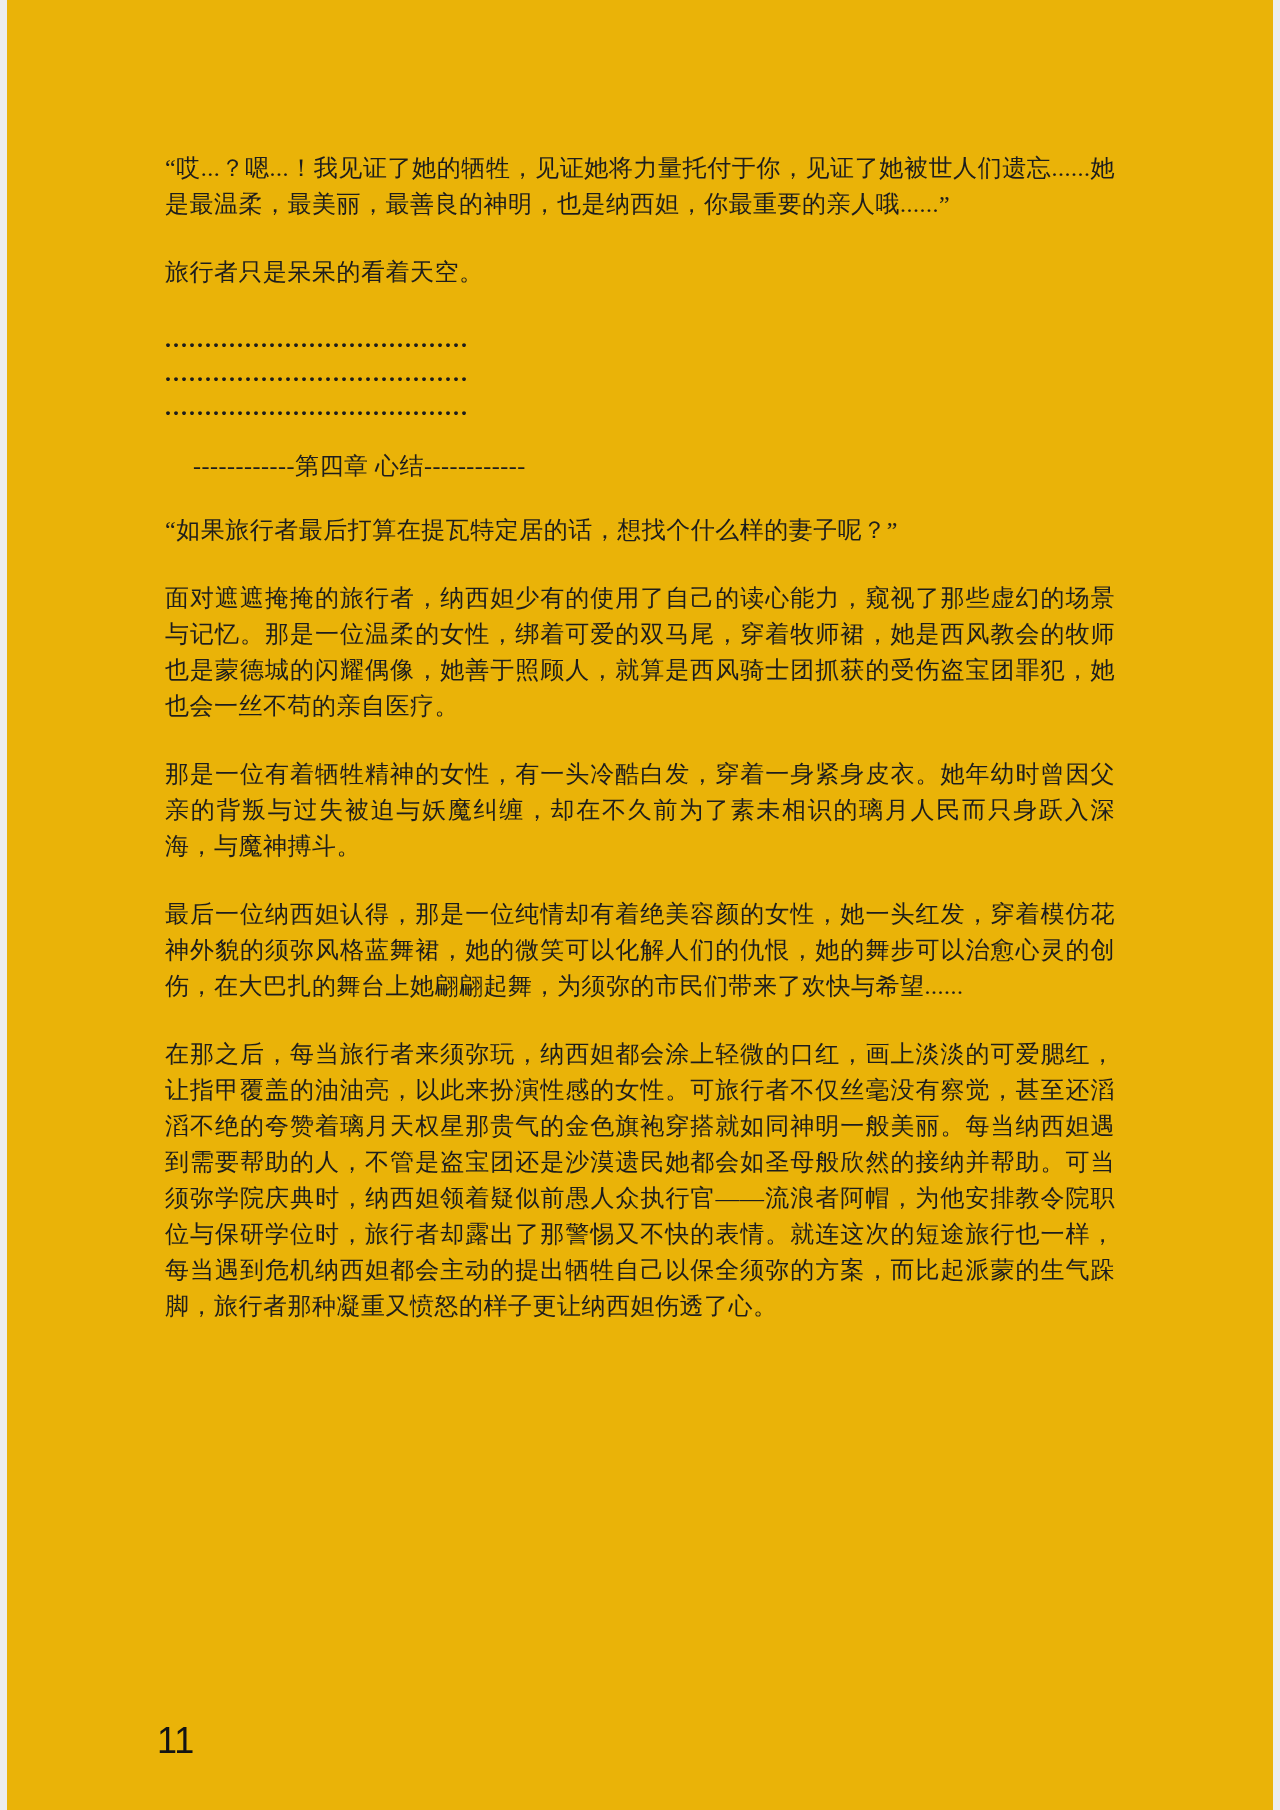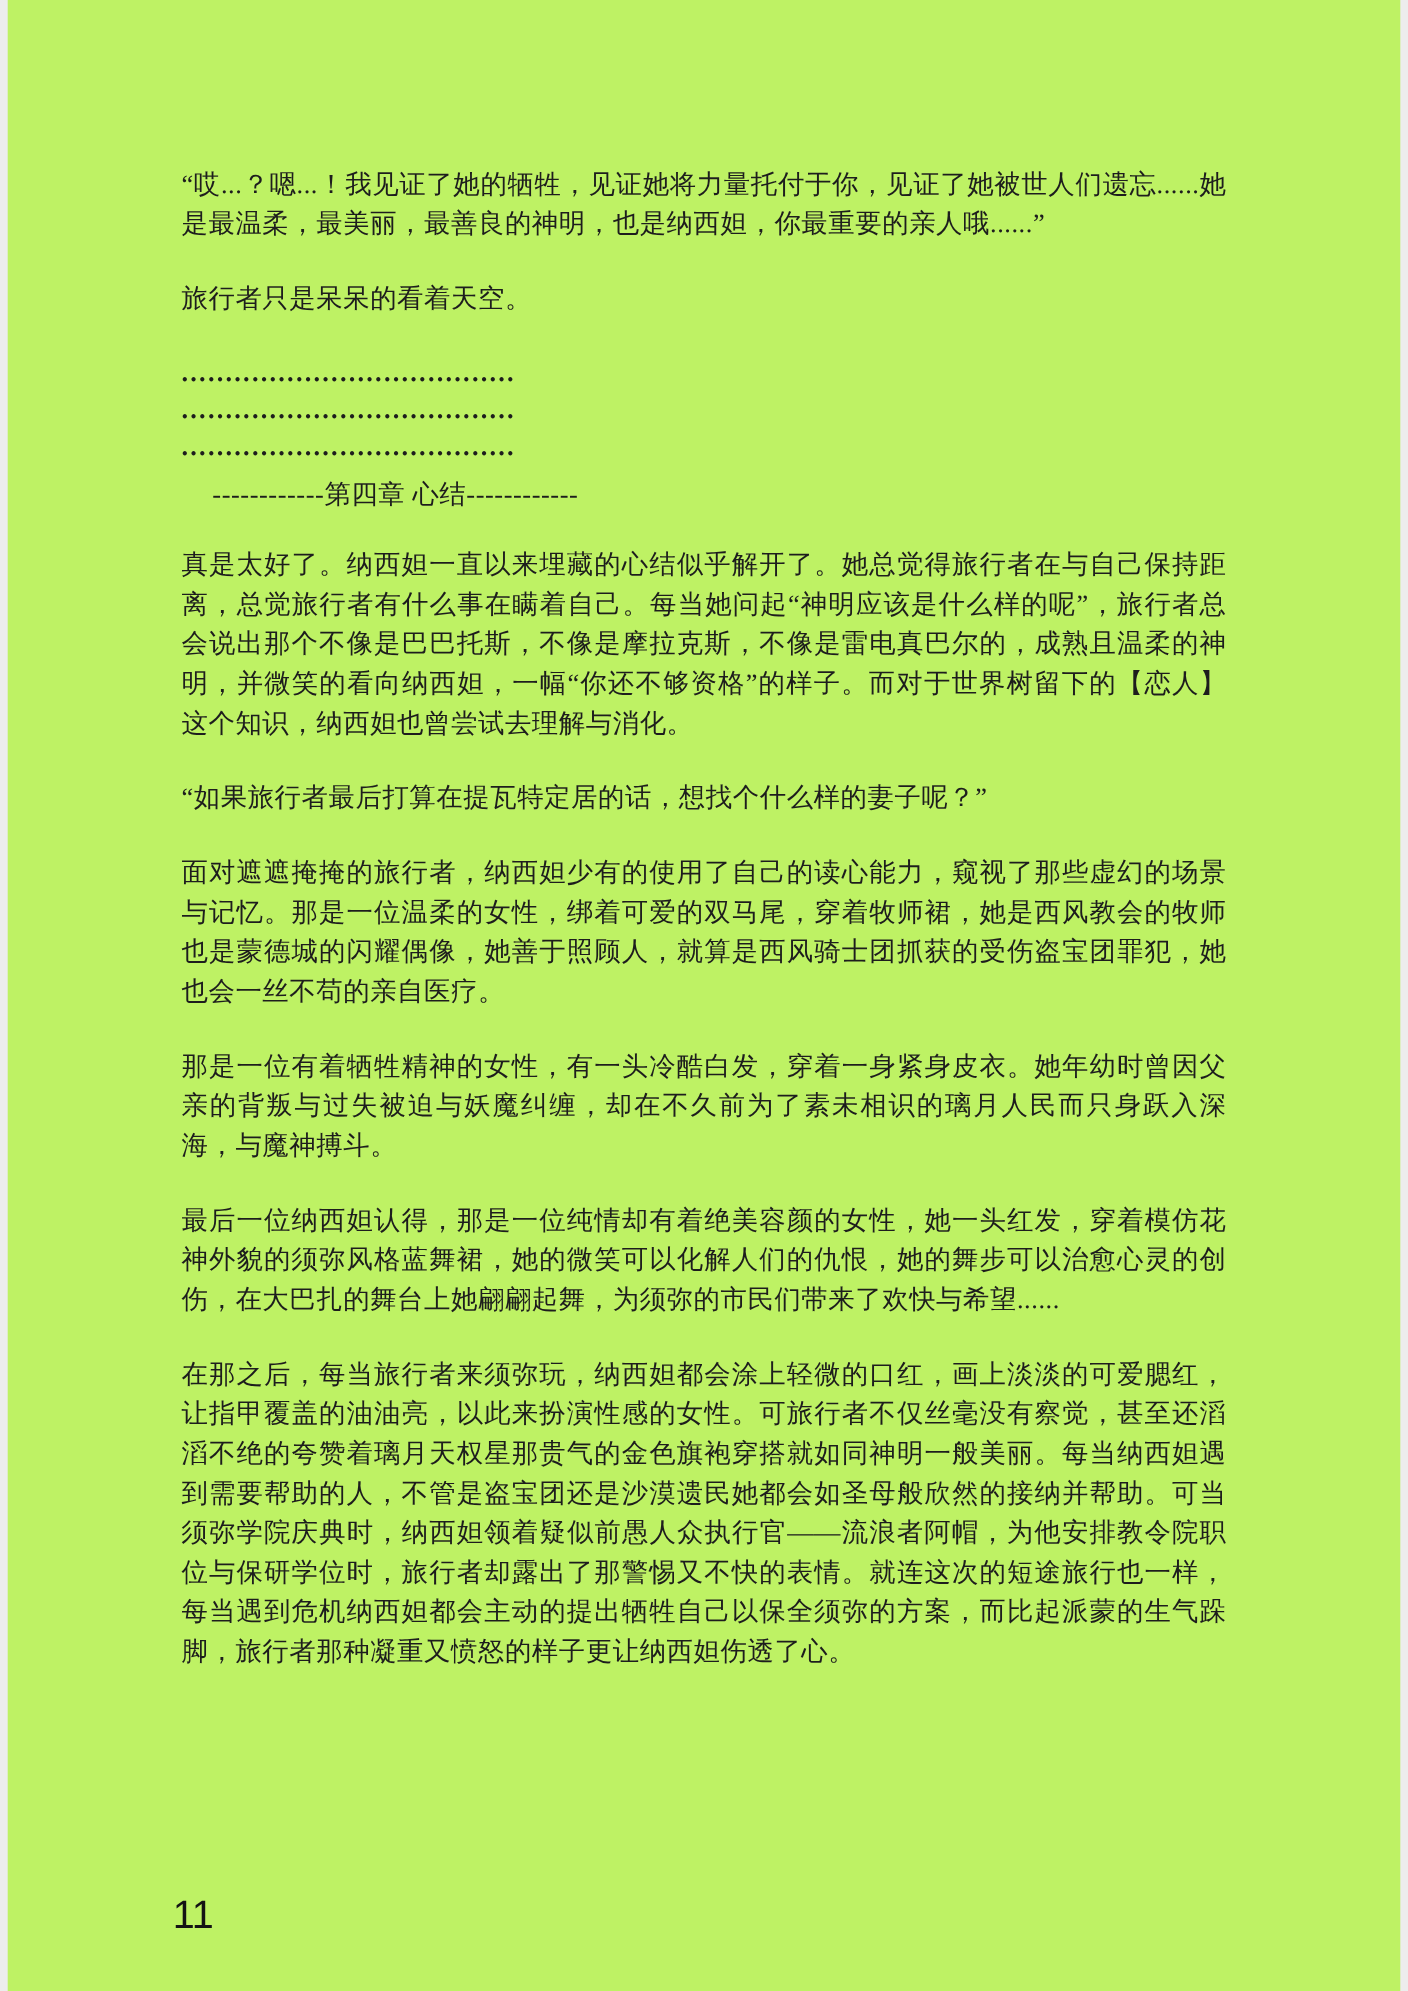--- a/index.html
+++ b/index.html
@@ -5,21 +5,21 @@
   html, body {
     margin: 0;
     padding: 0;
     background: #f1f1f1;
   }
   .page {
     position: relative;
     width: 1280px;
     height: 1810px;
     margin: 0 auto;
-    background: #bef264;
+    background: #eab308;
     box-sizing: border-box;
     border-left: 7px solid #ededed;
     border-right: 7px solid #ededed;
     overflow: hidden;
   }
   .content {
     box-sizing: border-box;
     width: 100%;
     padding: 150px 158px 0 158px;
   }
@@ -33,21 +33,21 @@
     letter-spacing: 0.5px;
   }
   .content p.dots {
     margin: 0;
     line-height: 34px;
     letter-spacing: 2px;
     text-align: left;
     font-weight: bold;
   }
   .content p.heading {
-    margin-top: 8px;
+    margin-top: 24px;
     margin-bottom: 28px;
     text-indent: 28px;
     text-align: left;
   }
   .content p.quote, .content p.para {
     
   }
   .page-number {
     position: absolute;
     left: 150px;
@@ -61,21 +61,20 @@
 <body>
 
 <div class="page">
   <div class="content" id="content">
       <p class="quote">“哎...？嗯...！我见证了她的牺牲，见证她将力量托付于你，见证了她被世人们遗忘......她是最温柔，最美丽，最善良的神明，也是纳西妲，你最重要的亲人哦......”</p>
       <p class="para">旅行者只是呆呆的看着天空。</p>
       <p class="dots">......................................</p>
       <p class="dots">......................................</p>
       <p class="dots">......................................</p>
       <p class="heading">------------第四章 心结------------</p>
-      <p class="para">真是太好了。纳西妲一直以来埋藏的心结似乎解开了。她总觉得旅行者在与自己保持距离，总觉旅行者有什么事在瞒着自己。每当她问起“神明应该是什么样的呢”，旅行者总会说出那个不像是巴巴托斯，不像是摩拉克斯，不像是雷电真巴尔的，成熟且温柔的神明，并微笑的看向纳西妲，一幅“你还不够资格”的样子。而对于世界树留下的【恋人】这个知识，纳西妲也曾尝试去理解与消化。</p>
       <p class="quote">“如果旅行者最后打算在提瓦特定居的话，想找个什么样的妻子呢？”</p>
       <p class="para">面对遮遮掩掩的旅行者，纳西妲少有的使用了自己的读心能力，窥视了那些虚幻的场景与记忆。那是一位温柔的女性，绑着可爱的双马尾，穿着牧师裙，她是西风教会的牧师也是蒙德城的闪耀偶像，她善于照顾人，就算是西风骑士团抓获的受伤盗宝团罪犯，她也会一丝不苟的亲自医疗。</p>
       <p class="para">那是一位有着牺牲精神的女性，有一头冷酷白发，穿着一身紧身皮衣。她年幼时曾因父亲的背叛与过失被迫与妖魔纠缠，却在不久前为了素未相识的璃月人民而只身跃入深海，与魔神搏斗。</p>
       <p class="para">最后一位纳西妲认得，那是一位纯情却有着绝美容颜的女性，她一头红发，穿着模仿花神外貌的须弥风格蓝舞裙，她的微笑可以化解人们的仇恨，她的舞步可以治愈心灵的创伤，在大巴扎的舞台上她翩翩起舞，为须弥的市民们带来了欢快与希望......</p>
       <p class="para">在那之后，每当旅行者来须弥玩，纳西妲都会涂上轻微的口红，画上淡淡的可爱腮红，让指甲覆盖的油油亮，以此来扮演性感的女性。可旅行者不仅丝毫没有察觉，甚至还滔滔不绝的夸赞着璃月天权星那贵气的金色旗袍穿搭就如同神明一般美丽。每当纳西妲遇到需要帮助的人，不管是盗宝团还是沙漠遗民她都会如圣母般欣然的接纳并帮助。可当须弥学院庆典时，纳西妲领着疑似前愚人众执行官——流浪者阿帽，为他安排教令院职位与保研学位时，旅行者却露出了那警惕又不快的表情。就连这次的短途旅行也一样，每当遇到危机纳西妲都会主动的提出牺牲自己以保全须弥的方案，而比起派蒙的生气跺脚，旅行者那种凝重又愤怒的样子更让纳西妲伤透了心。</p>
     </div>
   <div class="page-number">11</div>
 </div>
 
 </body></html>

